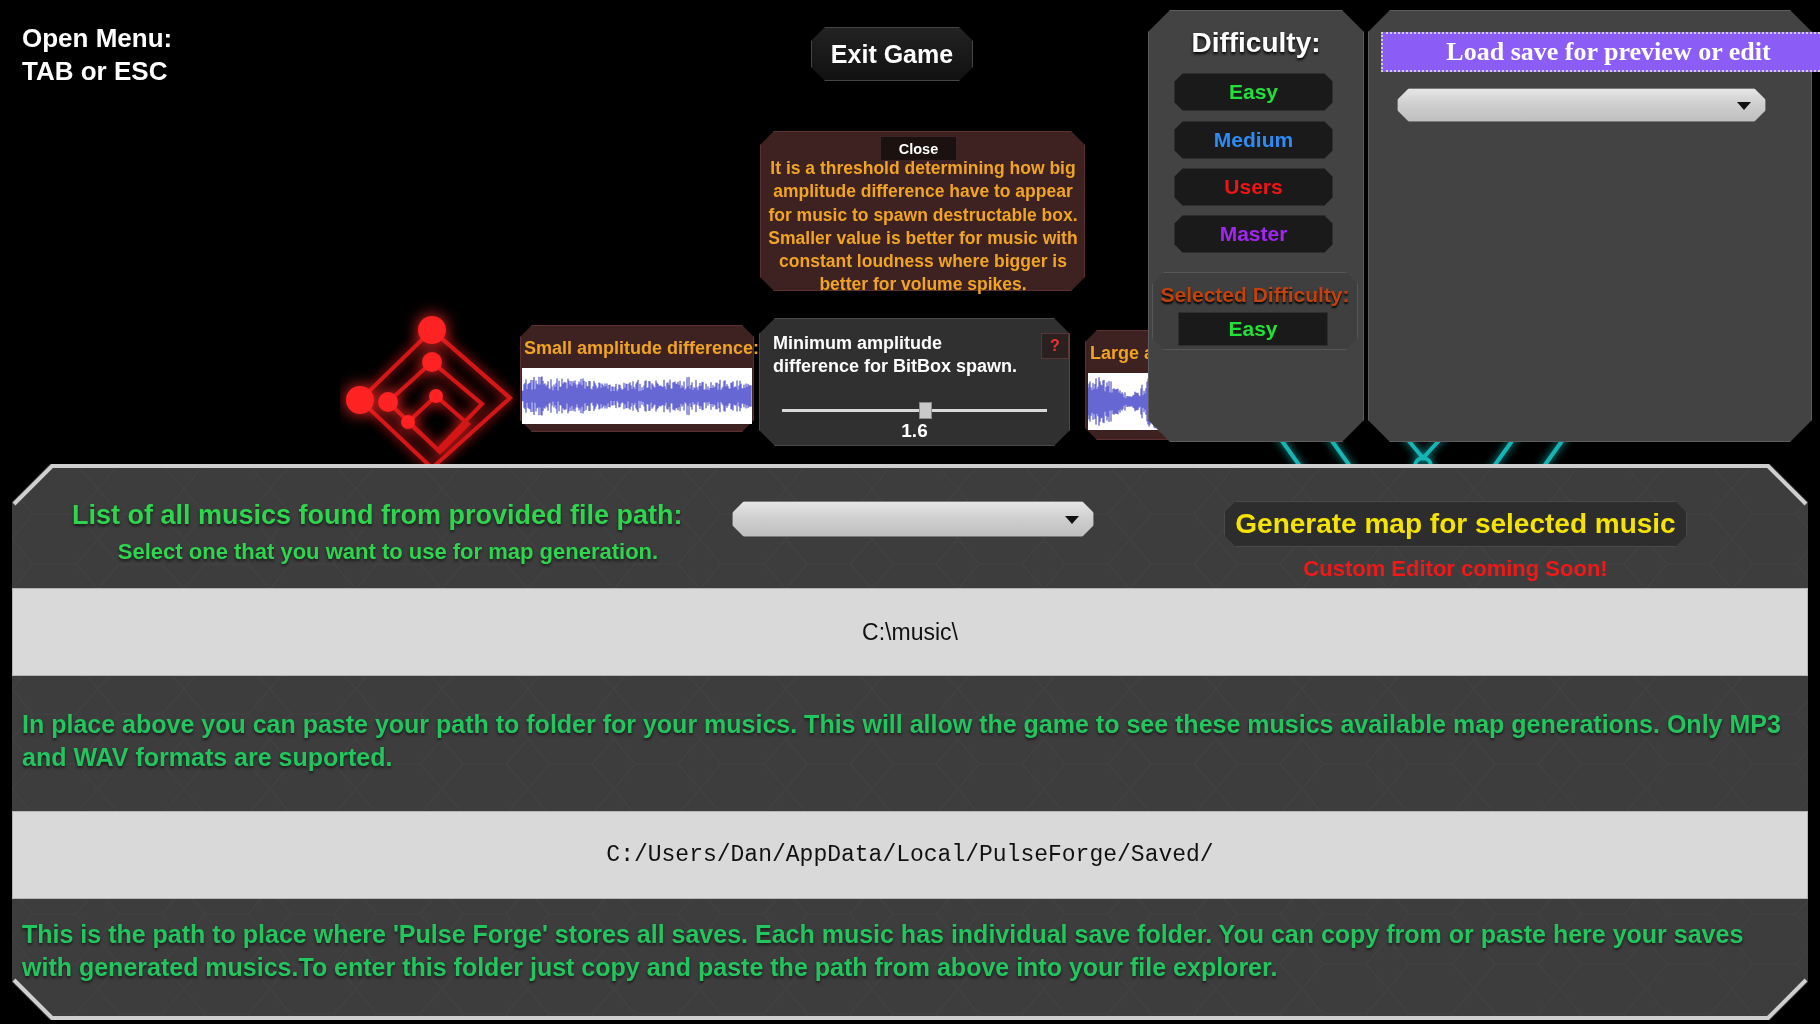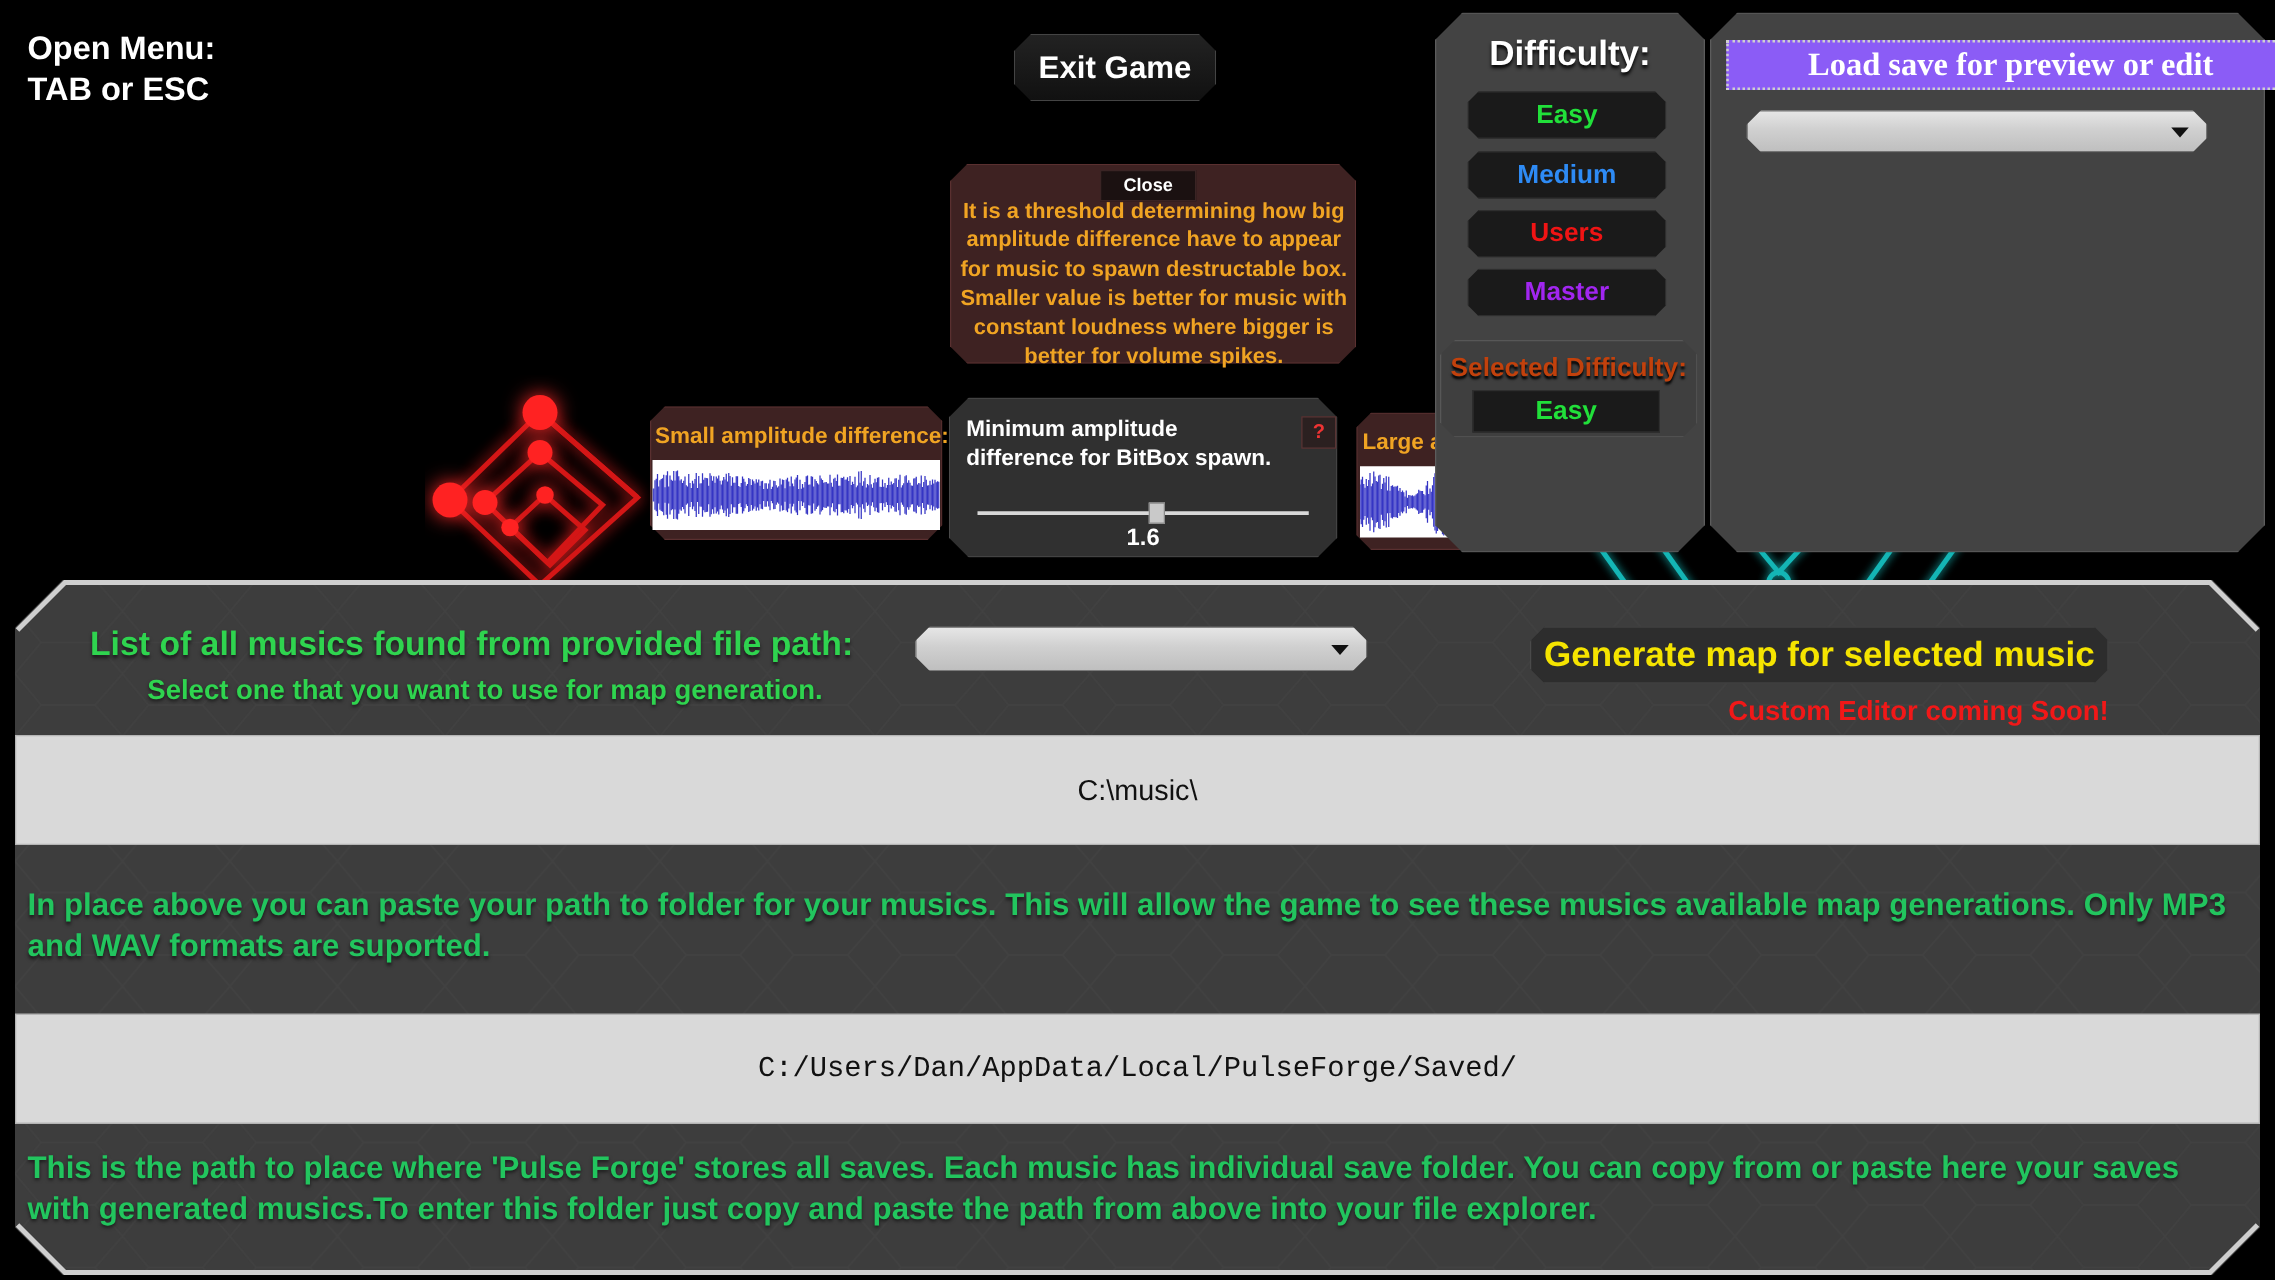--- a/index.html
+++ b/index.html
@@ -248,21 +248,21 @@
     width: 463px; height: 46px;
     background: #2d2d2d; border: 1px solid #4a4a4a;
     display: flex; align-items: center; justify-content: center;
     color: #f5e400; font-size: 28px; font-weight: bold; cursor: pointer;
     clip-path: polygon(12px 0, calc(100% - 12px) 0, 100% 12px,
                        100% calc(100% - 12px), calc(100% - 12px) 100%,
                        12px 100%, 0 calc(100% - 12px), 0 12px);
   }
   #custom-editor-note {
     position: absolute; left: 1224px; top: 556px; width: 463px;
-    text-align: right; color: #f11818; font-size: 22px; font-weight: bold;
+    text-align: center; color: #f11818; font-size: 22px; font-weight: bold;
   }
 
   .path-field {
     position: absolute; left: 12px;
     width: 1796px; height: 88px;
     background: #d9d9d9; border: 1px solid #b5b5b5;
     display: flex; align-items: center; justify-content: center;
     color: #111; font-size: 23px; cursor: text;
   }
   #music-path-field { top: 588px; }

